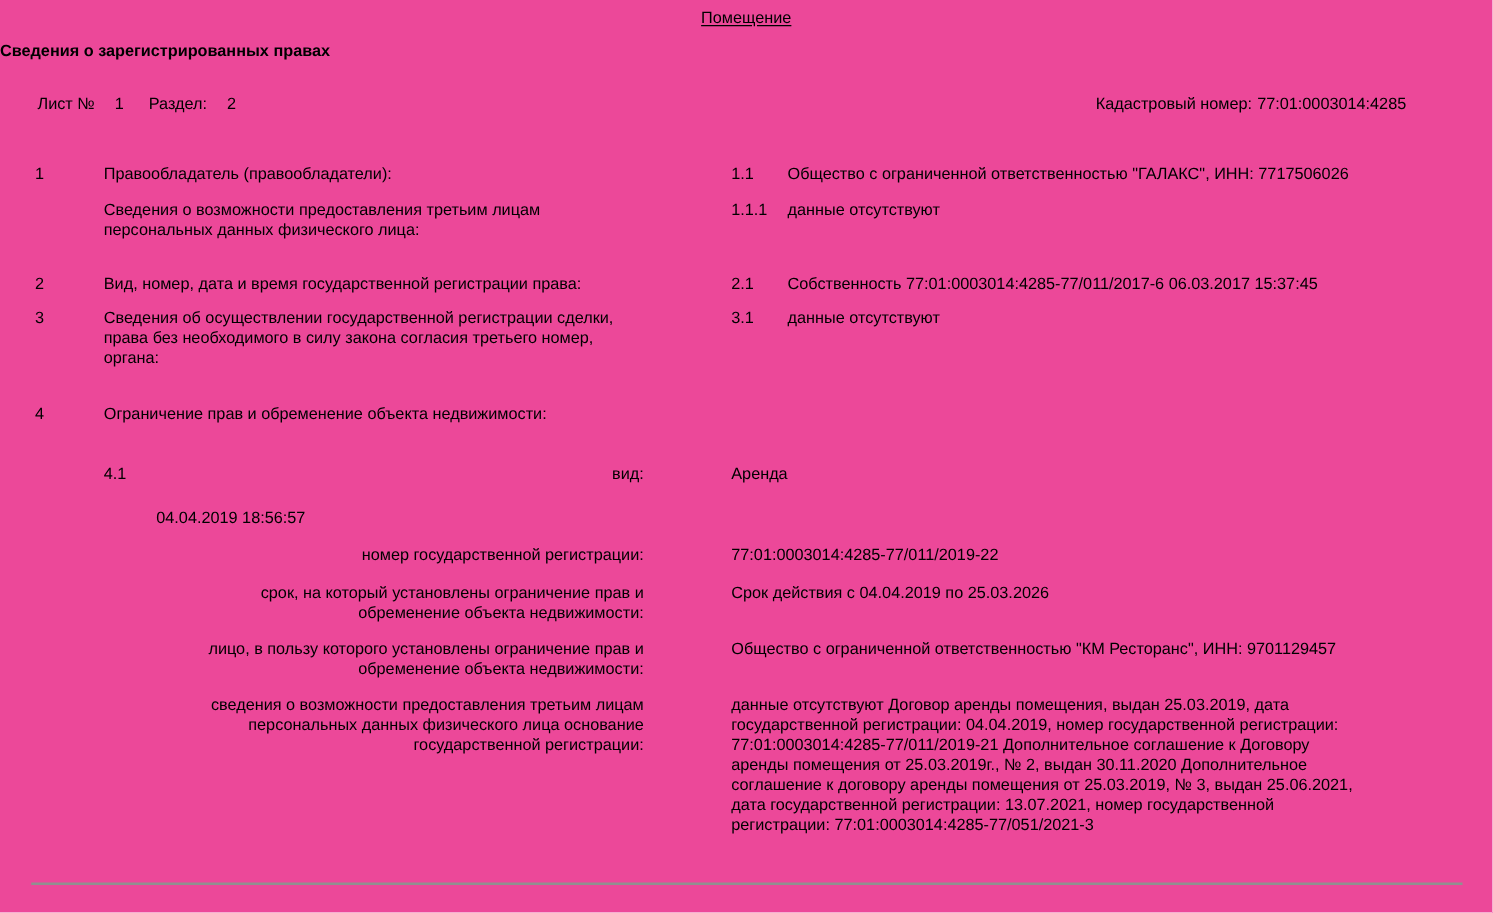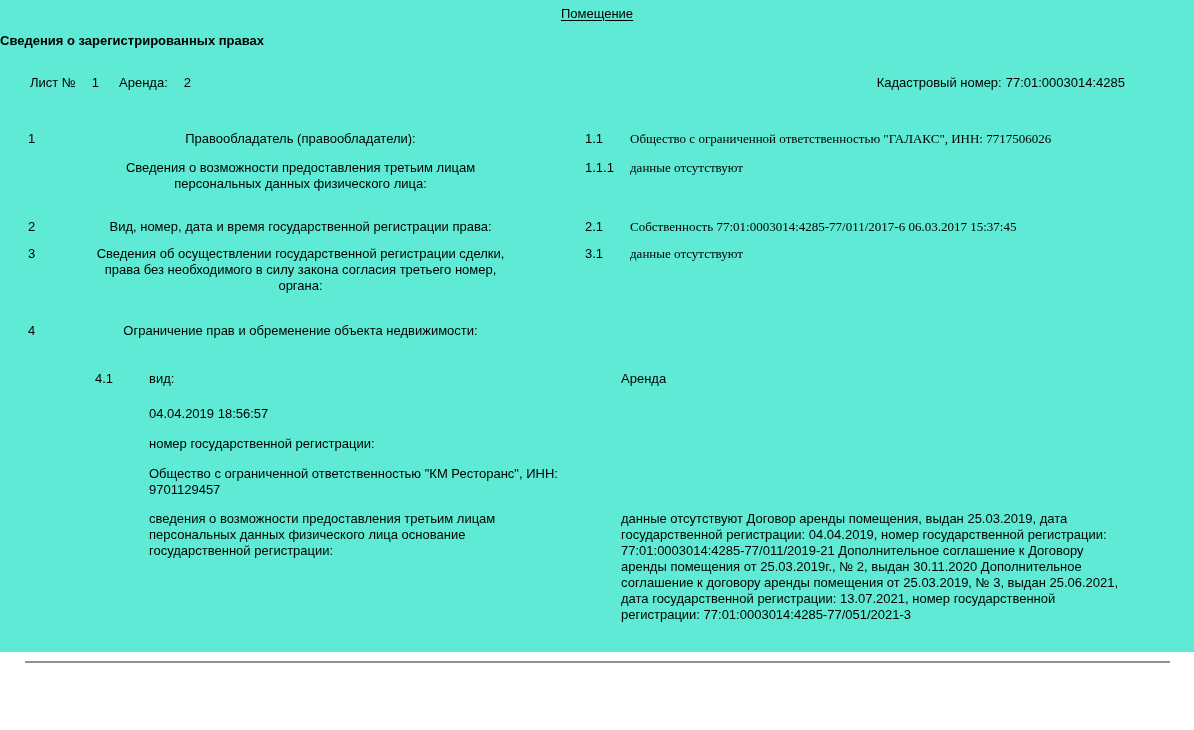--- a/index.html
+++ b/index.html
@@ -1,45 +1,45 @@
 <!DOCTYPE html>
 <html><head>
 <meta charset="utf-8">
 <style>
   html,body { margin:0; padding:0; background:#ffffff; }
   body {
     width:1194px; height:730px; overflow:hidden;
     font-family:"Liberation Sans", sans-serif;
     font-size:13px; line-height:16px; color:#000;
   }
-  .page { position:relative; width:1194px; height:652px; background:#5eead4; }
+  .page { position:relative; width:1194px; height:730px; background:#ec4899; }
 
   .title {
     text-align:center; padding-top:6px;
     text-decoration:underline; text-underline-offset:2px;
   }
   .subtitle { font-weight:bold; margin-top:11px; }
 
   .meta {
     display:flex; justify-content:space-between;
     margin:26px 69px 0 30px;
   }
   .m16 { margin-left:16px; }
   .m20 { margin-left:20px; }
   .meta-right span { margin-left:4px; }
   .meta-right span:first-child { margin-left:0;margin-top:11px; }
 
   .body { margin:40px 20px 0 28px; }
 
   .row { display:grid; align-items:start; }
   .row.a { grid-template-columns:55px 502px 45px auto; }
-  .row.b { grid-template-columns:55px 42px 460px auto;gap:12px; }
-  .li  { max-width:435px;text-align:center; }
-  .vi  { max-width:460px;font-family:Liberation Serif, serif; }
-  .li4 { max-width:390px; }
+  .row.b { grid-template-columns:55px 42px 460px auto; }
+  .li  { max-width:435px; }
+  .vi  { max-width:460px; }
+  .li4 { max-width:390px;text-align:right; }
   .vi4 { max-width:500px; }
 
   .mb11{margin-bottom:11px;} .mb13{margin-bottom:13px;} .mb14{margin-bottom:14px;}
   .mb19{margin-bottom:19px;} .mb27{margin-bottom:27px;} .mb29{margin-bottom:29px;}
   .mb32{margin-bottom:32px;}
   .row-last { min-height:128px; }
 
   .divider {
     margin:22px 24px 0 25px;
     border-top:2px solid #909090;
@@ -49,21 +49,21 @@
 </head>
 <body>
 
 <div class="page">
 
   <div class="title">Помещение</div>
   <div class="subtitle">Сведения о зарегистрированных правах</div>
 
   <div class="meta">
     <div class="meta-left">
-      <span>Лист №</span><span class="m16">1</span><span class="m20">Аренда:</span><span class="m16">2</span>
+      <span>Лист №</span><span class="m16">1</span><span class="m20">Раздел:</span><span class="m16">2</span>
     </div>
     <div class="meta-right">
       <span>Кадастровый номер:</span><span>77:01:0003014:4285</span>
     </div>
   </div>
 
   <div class="body">
 
     <div class="row a mb13">
       <div class="c-num">1</div>
@@ -138,26 +138,42 @@
           <div class="vi4">04.04.2019 18:56:57</div>
         </div>
     </div>
 
     <div class="row b mb14">
       <div class="c-num"></div>
       <div class="c-sub4"></div>
       <div class="c-label4">
           <div class="li4">номер государственной регистрации:</div>
         </div>
+      <div class="c-val4">
+          <div class="vi4">77:01:0003014:4285-77/011/2019-22</div>
+        </div>
     </div>
-
 
     <div class="row b mb13">
       <div class="c-num"></div>
       <div class="c-sub4"></div>
+      <div class="c-label4">
+          <div class="li4">срок, на который установлены ограничение прав и обременение объекта недвижимости:</div>
+        </div>
+      <div class="c-val4">
+          <div class="vi4">Срок действия с 04.04.2019 по 25.03.2026</div>
+        </div>
+    </div>
+
+    <div class="row b mb13">
+      <div class="c-num"></div>
+      <div class="c-sub4"></div>
+      <div class="c-label4">
+          <div class="li4">лицо, в пользу которого установлены ограничение прав и обременение объекта недвижимости:</div>
+        </div>
       <div class="c-val4">
           <div class="vi4">Общество с ограниченной ответственностью "КМ Ресторанс", ИНН: 9701129457</div>
         </div>
     </div>
 
     <div class="row b row-last">
       <div class="c-num"></div>
       <div class="c-sub4"></div>
       <div class="c-label4">
           <div class="li4">сведения о возможности предоставления третьим лицам персональных данных физического лица основание государственной регистрации:</div>

